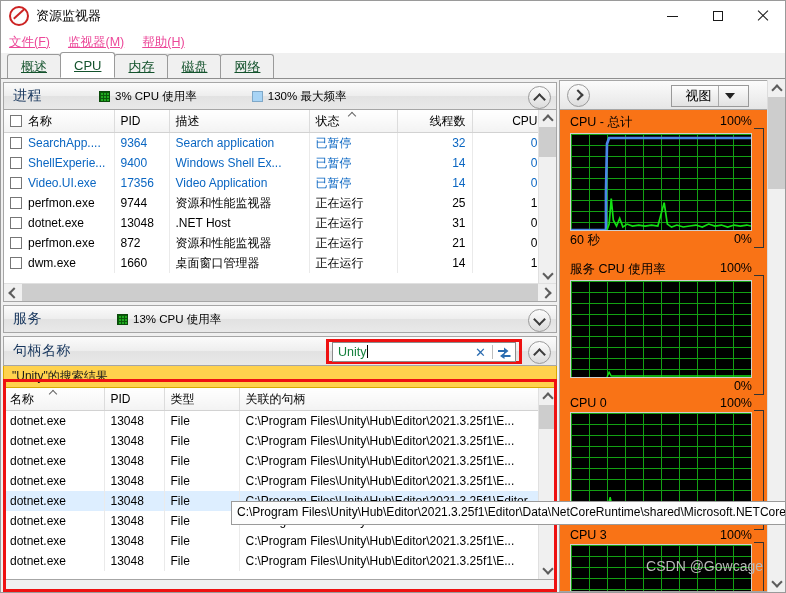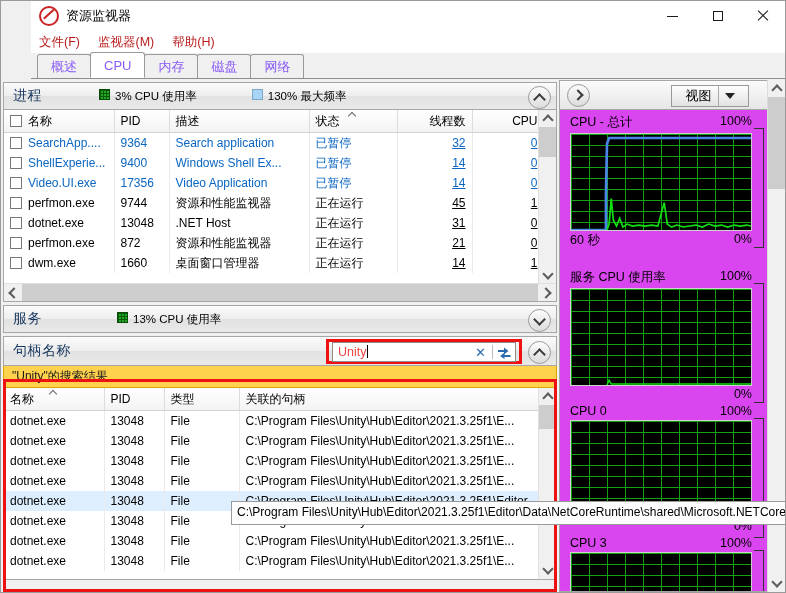--- a/index.html
+++ b/index.html
@@ -11,21 +11,20 @@
     background: #f0f0f0;
     color: #000;
   }
   #app {
     position: relative;
     width: 786px; height: 593px;
     background: #f0f0f0;
     border: 1px solid #9a9a9a;
     box-sizing: border-box;
     overflow: hidden;
-    padding-left: 30px;
   }
   
   .titlebar {
     height: 30px;
     background: #ffffff;
     display: flex; align-items: center;
     position: relative;
   }
   .title-icon {
     width: 16px; height: 16px;
@@ -64,43 +63,44 @@
   .glyph-close::before { transform: rotate(45deg); }
   .glyph-close::after  { transform: rotate(-45deg); }
 
   
   .menubar {
     height: 22px; background: #ffffff;
     display: flex; align-items: center;
     padding-left: 8px;
     font-size: 12.5px;
   }
-  .menu-item { padding: 2px 10px 2px 0; margin-right: 8px; color:#b91c1c; }
+  .menu-item { padding: 2px 10px 2px 0; margin-right: 8px; color:#ec4899;text-decoration:underline; }
 
   
   .tabstrip {
     height: 26px;
     background: #f0f0f0;
     display: flex; align-items: flex-end;
     padding-left: 6px;
     border-bottom: 1px solid #8e8e8e;
     box-sizing: border-box;
   }
   .tab {
     height: 24px;
     padding: 0 13px;
     display: flex; align-items: center;
     font-size: 13px;
     background: #f0f0f0;
     border: 1px solid #9a9a9a;
     border-bottom: none;
     margin-right: -1px;
     border-radius: 3px 3px 0 0;
-    color: #8b5cf6;
-    box-sizing: border-box;
+    color: #14532d;
+    box-sizing: border-box;
+    text-decoration: underline;
   }
   .tab.active {
     background: #ffffff;
     height: 26px;
     position: relative;
     z-index: 3;
     border-bottom: 1px solid #ffffff;
   }
 
   
@@ -129,21 +129,21 @@
   .section-header {
     height: 28px;
     background: linear-gradient(to bottom, #fbfbfb 0%, #eeeeee 48%, #e2e2e2 52%, #e9e9e9 100%);
     border: 1px solid #a6a6a6;
     box-sizing: border-box;
     display: flex; align-items: center;
     position: relative;
     padding-left: 9px;
   }
   .section-title { font-size: 14px; color: #17365d; letter-spacing: .5px; }
-  .hdr-stat { display: flex; font-size: 11.5px; color: #000; }
+  .hdr-stat { display: flex; align-items: center; font-size: 11.5px; color: #000; }
   .sw-green {
     width: 11px; height: 11px; margin-right: 5px;
     background:
       repeating-linear-gradient(to right, #0a5a0a 0 1px, transparent 1px 3px),
       repeating-linear-gradient(to bottom, #0a5a0a 0 1px, transparent 1px 3px),
       #1faa1f;
     border: 1px solid #0a4a0a; box-sizing: border-box;
   }
   .sw-blue {
     width: 11px; height: 11px; margin-right: 5px;
@@ -187,21 +187,21 @@
   }
   table.grid th.num { text-align: right; }
   table.grid td {
     font-size: 12px;
     height: 20px;
     padding: 0 6px;
     border-right: 1px solid #eaeaea;
     white-space: nowrap; overflow: hidden;
     color: #000;
   }
-  table.grid td.num { text-align: right; text-decoration: underline; }
+  table.grid td.num { text-align: right; }
   tr.suspended td, tr.suspended td a { color: #0a66c2; }
   .sort-caret {
     position: absolute; left: 50%; top: 1px;
     width: 7px; height: 4px;
     margin-left: -4px;
   }
   .sort-caret::before {
     content: ""; position: absolute; left: 0; top: 2px;
     width: 5px; height: 5px;
     border-left: 1px solid #666; border-top: 1px solid #666;
@@ -257,21 +257,21 @@
   }
   .searchbox {
     position: absolute; right: 40px; top: 5px;
     width: 184px; height: 20px;
     background: #fff; border: 1px solid #8c8c8c;
     box-sizing: border-box;
     display: flex; align-items: center;
     z-index: 7;
   }
   .search-input-text {
-    flex: 1; padding-left: 5px; font-size: 12.5px; color: #ef4444;
+    flex: 1; padding-left: 5px; font-size: 12.5px; color: #15803d;
     position: relative;
   }
   .caret-bar {
     display: inline-block; width: 1px; height: 13px;
     background: #000; vertical-align: -2px; margin-left: 1px;
   }
   .search-x {
     color: #2b6cb0; font-size: 13px; padding: 0 6px; line-height: 1;
   }
   .search-sep { width:1px; height:14px; background:#bdbdbd; }
@@ -349,21 +349,21 @@
   }
   .view-split { width:1px; height:20px; background:#aaa; margin:0 6px; }
   .caret-dn {
     width: 0; height: 0;
     border-left: 5px solid transparent; border-right: 5px solid transparent;
     border-top: 6px solid #222;
   }
   .graph-area {
     position: absolute;
     left: 0; right: 17px; top: 30px; bottom: 0;
-    background: #d946ef;
+    background: #f97316;
     border: 1px solid #a6a6a6;
     border-right: none; border-top: none;
     box-sizing: border-box;
     overflow: hidden;
     text-align: center;
   }
   .graph-block { position: relative; padding: 0 16px 0 10px; margin-top: 4px;}
   .graph-labels {
     display: flex; justify-content: space-between;
     font-size: 12.5px; color: #000; margin-bottom: 2px;
@@ -505,21 +505,21 @@
                   <td>Video Application</td>
                   <td>已暂停</td>
                   <td class="num">14</td>
                   <td class="num">0</td>
                 </tr>
                 <tr>
                   <td><span class="cb"></span><span>perfmon.exe</span></td>
                   <td>9744</td>
                   <td>资源和性能监视器</td>
                   <td>正在运行</td>
-                  <td class="num">45</td>
+                  <td class="num">25</td>
                   <td class="num">1</td>
                 </tr>
                 <tr>
                   <td><span class="cb"></span><span>dotnet.exe</span></td>
                   <td>13048</td>
                   <td>.NET Host</td>
                   <td>正在运行</td>
                   <td class="num">31</td>
                   <td class="num">0</td>
                 </tr>
@@ -712,21 +712,21 @@
               <polyline points="34,98 36,92 38,66 40,88 43,94 46,86 49,95 53,92 58,94 64,93 70,94 76,93 82,94 88,70 91,92 95,95 100,93 106,95 112,94 118,93 124,95 130,92 136,94 142,93 148,95 154,93 160,94 166,93 170,94" fill="none" stroke="#13e013" stroke-width="1.6"></polyline>
             </svg>
           </div>
           <div class="bottom-label">
             <span>60 秒</span>
             <span>0%</span>
           </div>
           <div class="bracket" style="top:14px; height:118px;"></div>
         </div>
 
-        <div class="graph-block" style="margin-top:20px">
+        <div class="graph-block" style="margin-top:12px">
           <div class="graph-labels">
             <span>服务 CPU 使用率</span>
             <span>100%</span>
           </div>
           <div class="graph-canvas">
             <div class="gridlines"></div>
             <svg width="100%" height="100%" viewBox="0 0 170 98" preserveAspectRatio="none" style="position:absolute;inset:0">
               <polyline points="34,98 36,93 38,97 170,97" fill="none" stroke="#13e013" stroke-width="1.4"></polyline>
             </svg>
           </div>
@@ -771,20 +771,21 @@
       <div class="right-scroll">
         <div class="vs-arrow">
             <span class="a"></span>
           </div>
         <div class="vs-thumb" style="height:92px"></div>
         <div class="vs-arrow down" style="position:absolute;bottom:0;width:17px">
             <span class="a"></span>
           </div>
       </div>
 
+      <div class="watermark">CSDN @Gowcage</div>
     </div>
   </div>
 
   <div class="red-box" style="left:2px; top:378px; width:554px; height:213px;"></div>
 
   <div class="tooltip">C:\Program Files\Unity\Hub\Editor\2021.3.25f1\Editor\Data\NetCoreRuntime\shared\Microsoft.NETCore</div>
 
 </div>
 
 </body></html>

